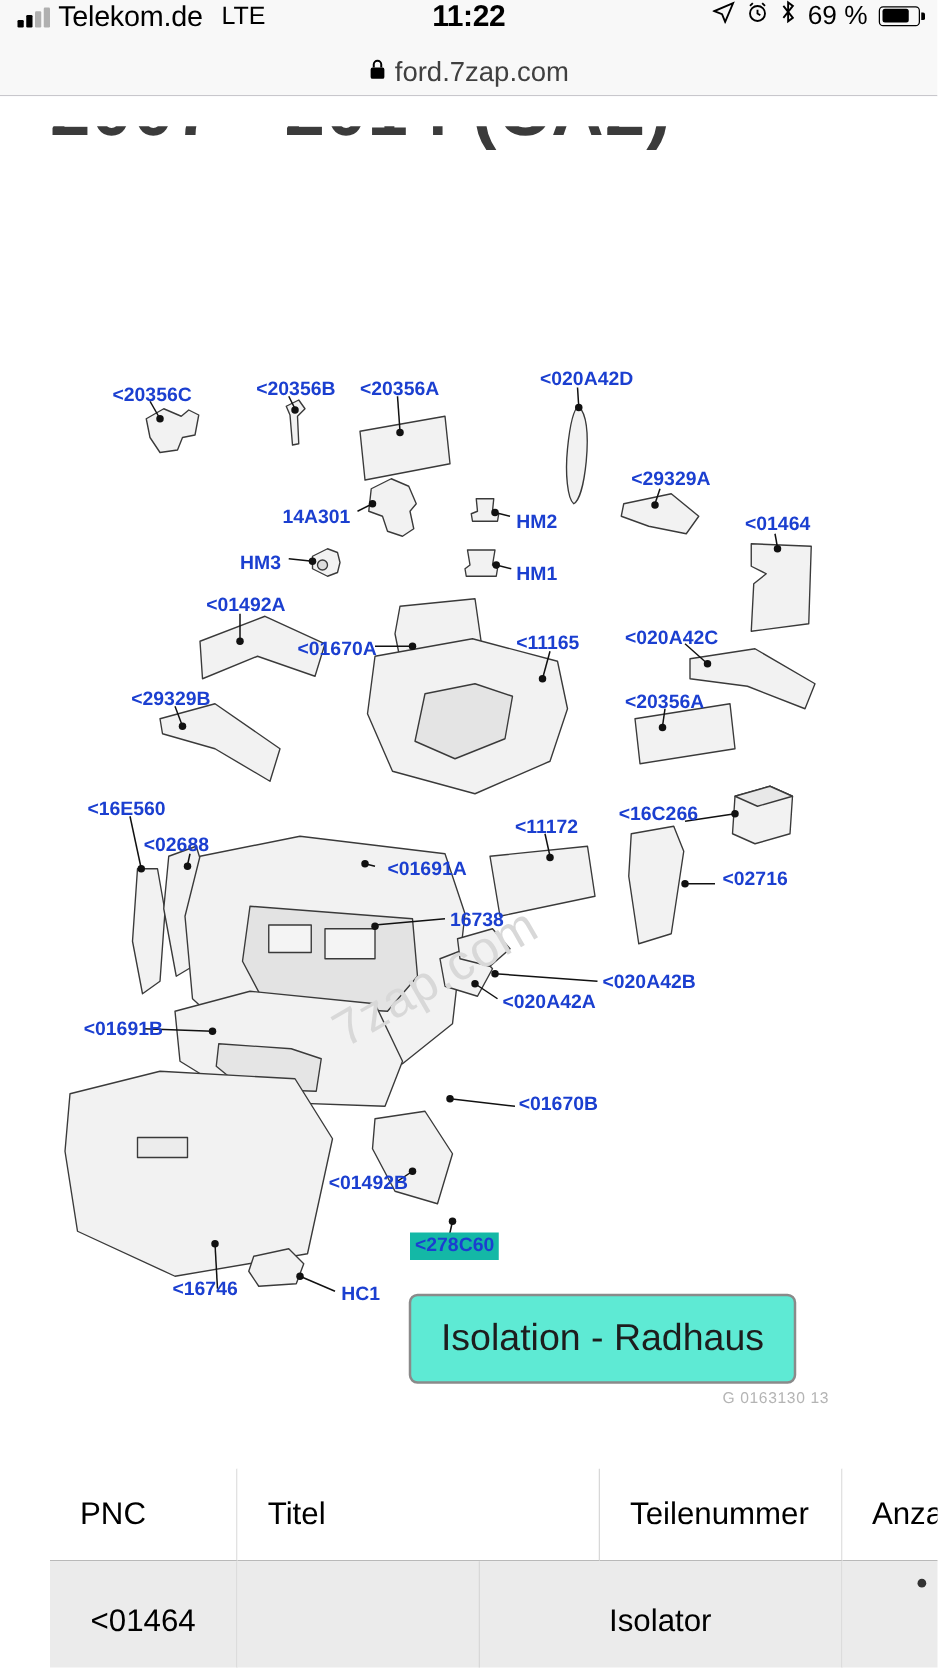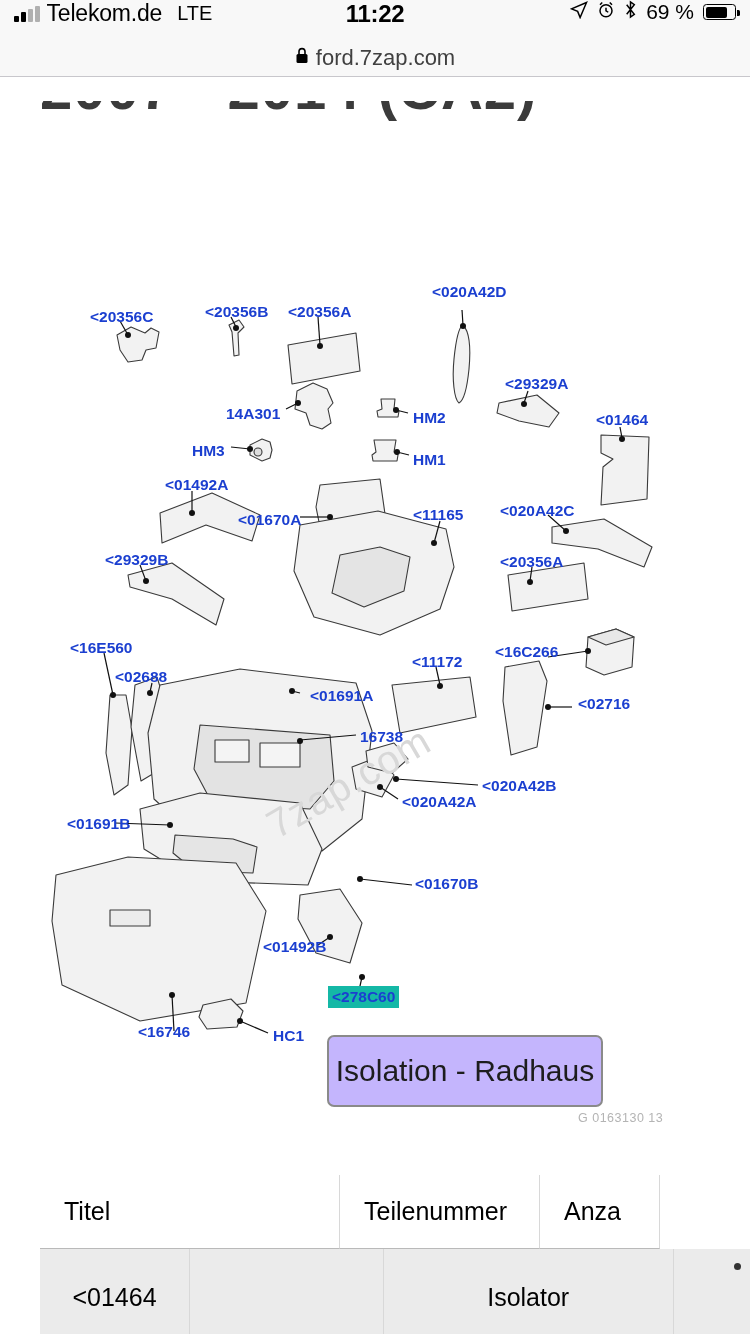--- a/index.html
+++ b/index.html
@@ -77,22 +77,22 @@
   svg.parts { position:absolute; top:0; left:0; width:750px; height:850px; }
 
   .watermark {
     position:absolute; left:258px; top:565px;
     font-size:40px; color:#d8d8d8; font-weight:normal;
     transform:rotate(-30deg); letter-spacing:1px;
     font-family:"Liberation Sans", sans-serif;
   }
 
   .caption-box {
-    position:absolute; left:327px; top:958px; width:276px; height:72px;
-    border:2px solid #8a8a8a; border-radius:7px; background:#c4b5fd;
+    position:absolute; left:327px; top:958px; width:310px; height:72px;
+    border:2px solid #8a8a8a; border-radius:7px; background:#5eead4;
     display:flex; align-items:center; justify-content:center;
     font-size:30px; color:#1d1d1d;
   }
   .copyright {
     position:absolute; left:207px; top:1042px;
     font-size:13.5px; color:#6a6a6a;
   }
   .docid {
     position:absolute; left:578px; top:1034px;
     font-size:12.5px; color:#b4b4b4; letter-spacing:0.5px;
@@ -320,21 +320,21 @@
         <circle cx="362" cy="782" r="3"></circle>
       </g>
     </svg>
 
     <div class="watermark">7zap.com</div>
 
     <div id="label-layer">
         <div class="lbl" style="left: 90px; top: 113px;">&lt;20356C</div>
         <div class="lbl" style="left: 205px; top: 108px;">&lt;20356B</div>
         <div class="lbl" style="left: 288px; top: 108px;">&lt;20356A</div>
-        <div class="lbl" style="left: 432px; top: 88px;">&lt;020A42D</div>
+        <div class="lbl" style="left: 432px; top: 100px;">&lt;020A42D</div>
         <div class="lbl" style="left: 226px; top: 210px;">14A301</div>
         <div class="lbl" style="left: 413px; top: 214px;">HM2</div>
         <div class="lbl" style="left: 505px; top: 180px;">&lt;29329A</div>
         <div class="lbl" style="left: 596px; top: 216px;">&lt;01464</div>
         <div class="lbl" style="left: 192px; top: 247px;">HM3</div>
         <div class="lbl" style="left: 413px; top: 256px;">HM1</div>
         <div class="lbl" style="left: 165px; top: 281px;">&lt;01492A</div>
         <div class="lbl" style="left: 238px; top: 316px;">&lt;01670A</div>
         <div class="lbl" style="left: 413px; top: 311px;">&lt;11165</div>
         <div class="lbl" style="left: 500px; top: 307px;">&lt;020A42C</div>
@@ -358,20 +358,21 @@
       </div>
   </div>
 
   <div class="caption-box">
     <span>Isolation - Radhaus</span>
   </div>
   <div class="docid">G 0163130 13</div>
 
   <div class="table">
     <div class="trow">
+      <div class="th c1">PNC</div>
       <div class="th c3">Titel</div>
       <div class="th c2">Teilenummer</div>
       <div class="th c4">Anza</div>
     </div>
     <div class="trow">
       <div class="td c1">&lt;01464</div>
       <div class="td c2"></div>
       <div class="td c3">Isolator</div>
       <div class="td c4"></div>
     </div>

